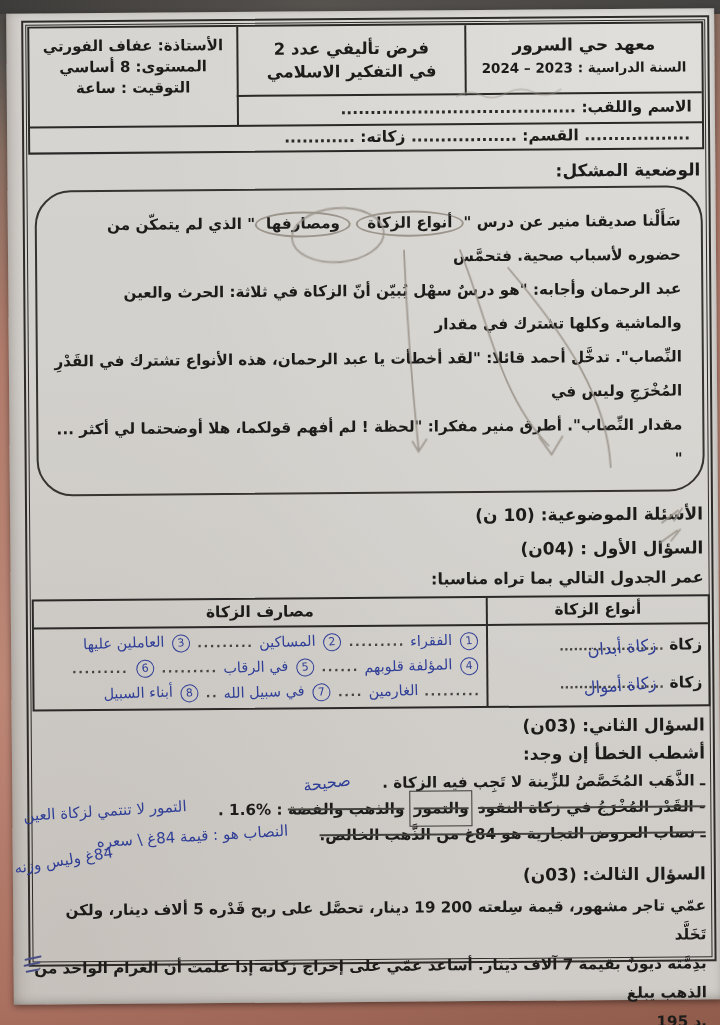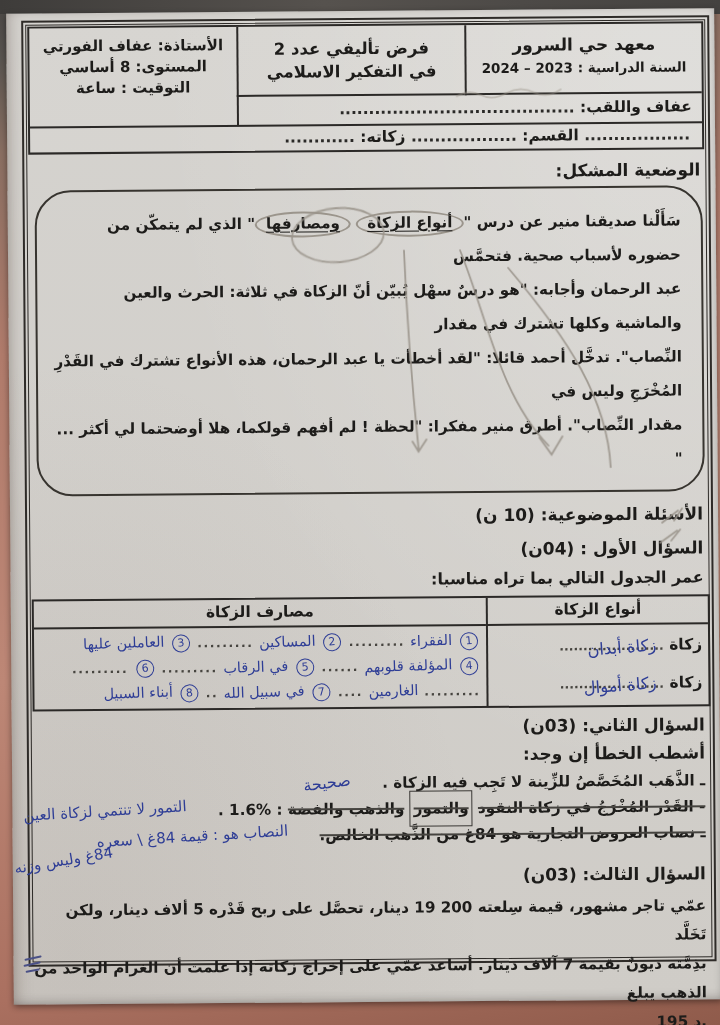--- a/index.html
+++ b/index.html
@@ -36,21 +36,21 @@
   .h-teacher{grid-area:1/3/3/4;text-align:center;padding-top:8px;}
   .h-teacher div{font-size:15px;line-height:21px;}
   .h-name{grid-area:2/1/3/3;border-left:2px solid #2b2927;font-size:15.5px;padding:4px 10px 0 0;white-space:nowrap;}
   .h-class{grid-area:3/1/4/4;border-top:2px solid #2b2927;font-size:15.5px;padding:2px 12px 0 0;white-space:nowrap;}
   .dots{font-weight:700;letter-spacing:1.5px;color:#2a2927;}
   
   .sec-h{font-size:17px;margin:10px 8px 0 0;}
   
   .sbox{margin:6px 6px 0 10px;border:2px solid #37342f;border-radius:36px;padding:16px 20px 14px 16px;
         font-size:15.2px;line-height:34px;}
-  .pcircle{border:2px solid #9b958c;border-radius:50%;padding:1px 9px 3px;text-decoration:underline;text-underline-offset:3px;}
+  .pcircle{border:2px solid #9b958c;border-radius:50%;padding:1px 9px 3px;text-underline-offset:3px;}
   
   .ztable{margin:8px 2px 0 4px;border:2.2px solid #2b2927;display:grid;grid-template-columns:222px 1fr;}
   .zth{border-bottom:2px solid #2b2927;text-align:center;font-size:15.5px;height:26px;line-height:25px;}
   .zth.types,.zbody.types{border-left:2.2px solid #2b2927;}
   .zbody{padding:2px 6px;overflow:visible;}
   .type-line{position:relative;height:38px;line-height:37px;font-size:15.5px;white-space:nowrap;}
   .hand{color:#2f3e96;font-weight:400;}
   .type-hand{position:absolute;right:46px;top:2px;font-size:16.5px;transform:rotate(-4deg);letter-spacing:1px;}
   .m-line{height:25px;line-height:24px;white-space:nowrap;overflow:visible;}
   .pdots{color:#46443f;font-size:12.5px;letter-spacing:1.5px;}
@@ -87,21 +87,21 @@
       <div class="hcell h-title">
         <div class="l1">فرض تأليفي عدد 2</div>
         <div class="l2">في التفكير الاسلامي</div>
       </div>
       <div class="hcell h-teacher">
         <div>الأستاذة: عفاف الفورتي</div>
         <div>المستوى: 8 أساسي</div>
         <div>التوقيت : ساعة</div>
       </div>
       <div class="hcell h-name">
-        <span>عفاف واللقب:</span>
+        <span>الاسم واللقب:</span>
         <span class="dots">........................................</span>
       </div>
       <div class="hcell h-class">
         <span class="dots">..................</span>
         <span>القسم:</span>
         <span class="dots">..................</span>
         <span>زكاته:</span>
         <span class="dots">............</span>
       </div>
     </div>

